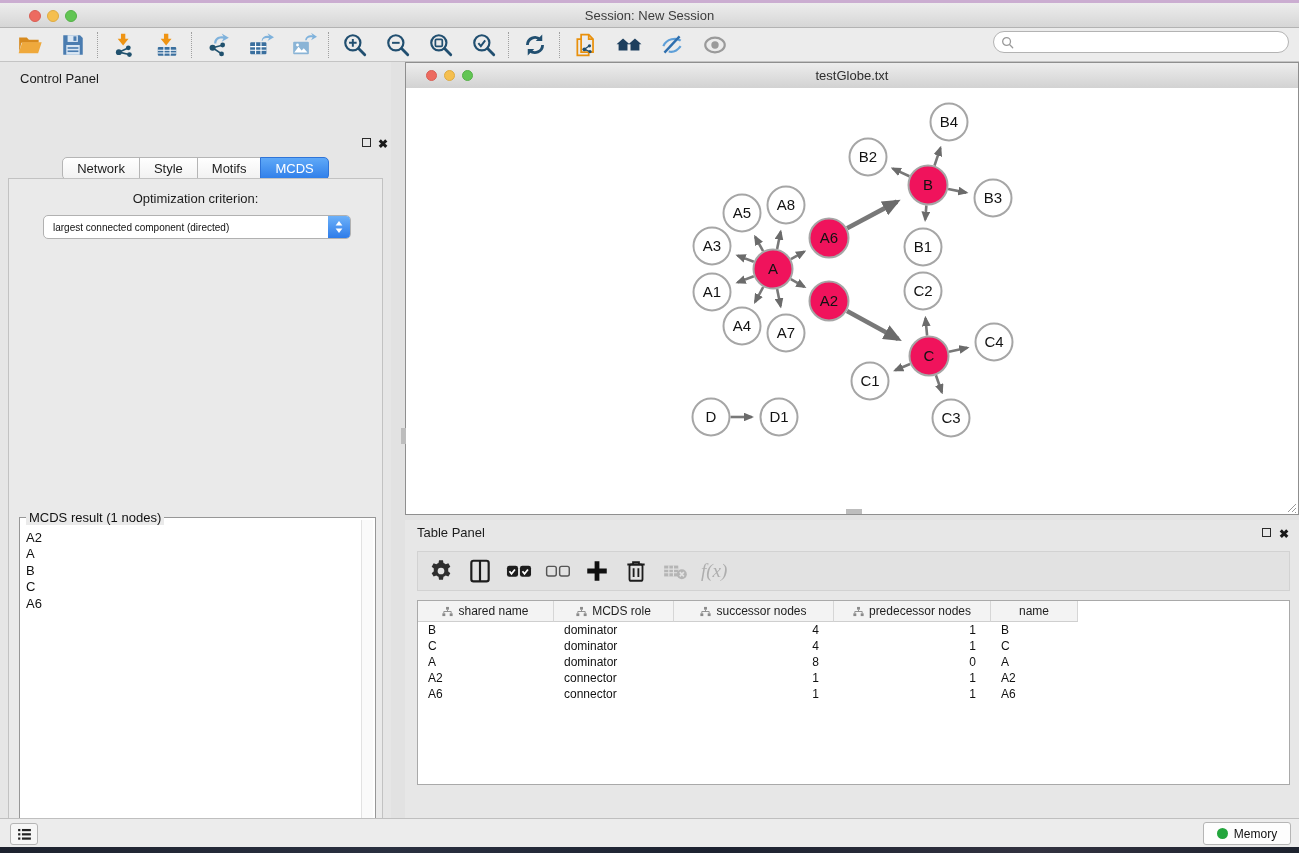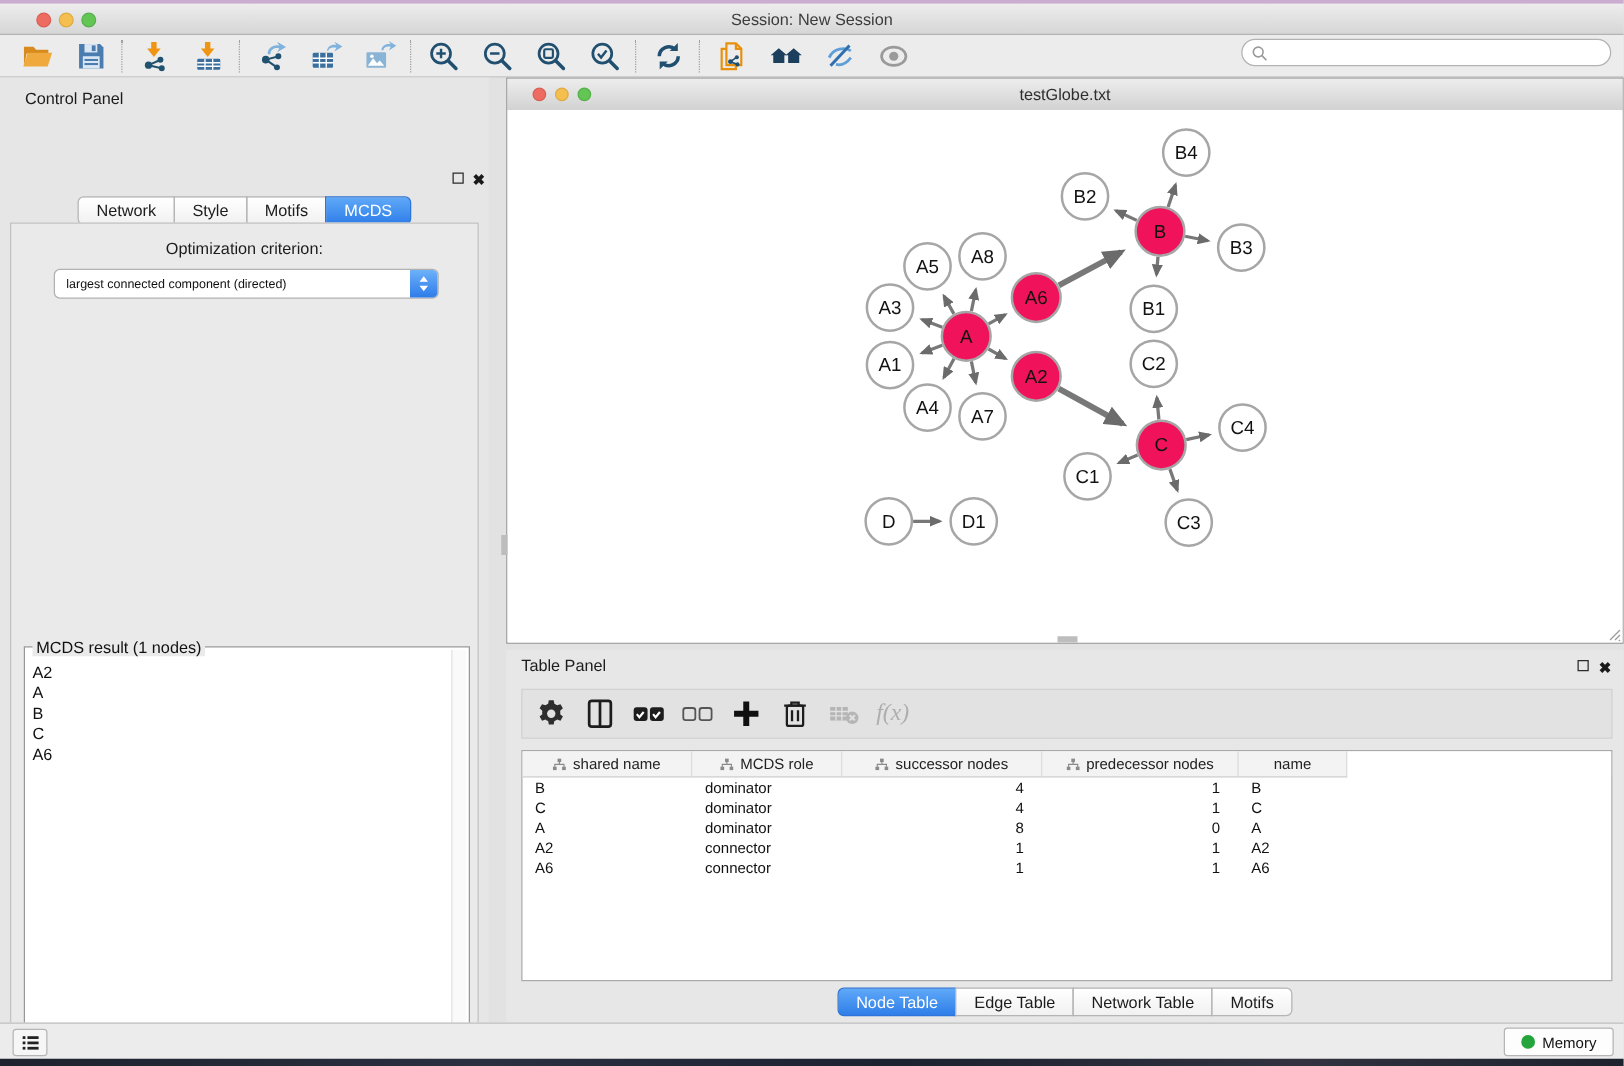--- a/index.html
+++ b/index.html
@@ -530,26 +530,20 @@
         </div>
         <div class="trow">
           <div class="td al" style="width: 136px;">A6</div>
           <div class="td al" style="width: 120px;">connector</div>
           <div class="td ar" style="width: 160px;">1</div>
           <div class="td ar" style="width: 157px;">1</div>
           <div class="td al" style="width: 87px;">A6</div>
         </div>
       </div>
   </div>
-  <div class="tp-tabs">
-      <div class="seg first active">Node Table</div>
-      <div class="seg">Edge Table</div>
-      <div class="seg">Network Table</div>
-      <div class="seg last">Motifs</div>
-    </div>
 </div>
 
 <div class="status-bar">
   <button class="status-list-btn">
     <svg width="17" height="17" viewBox="0 0 20 20" fill="#222">
       <rect x="2.5" y="3.5" width="2.6" height="2.6"></rect>
         <rect x="7" y="3.5" width="10.5" height="2.6"></rect>
       <rect x="2.5" y="8.5" width="2.6" height="2.6"></rect>
         <rect x="7" y="8.5" width="10.5" height="2.6"></rect>
       <rect x="2.5" y="13.5" width="2.6" height="2.6"></rect>

